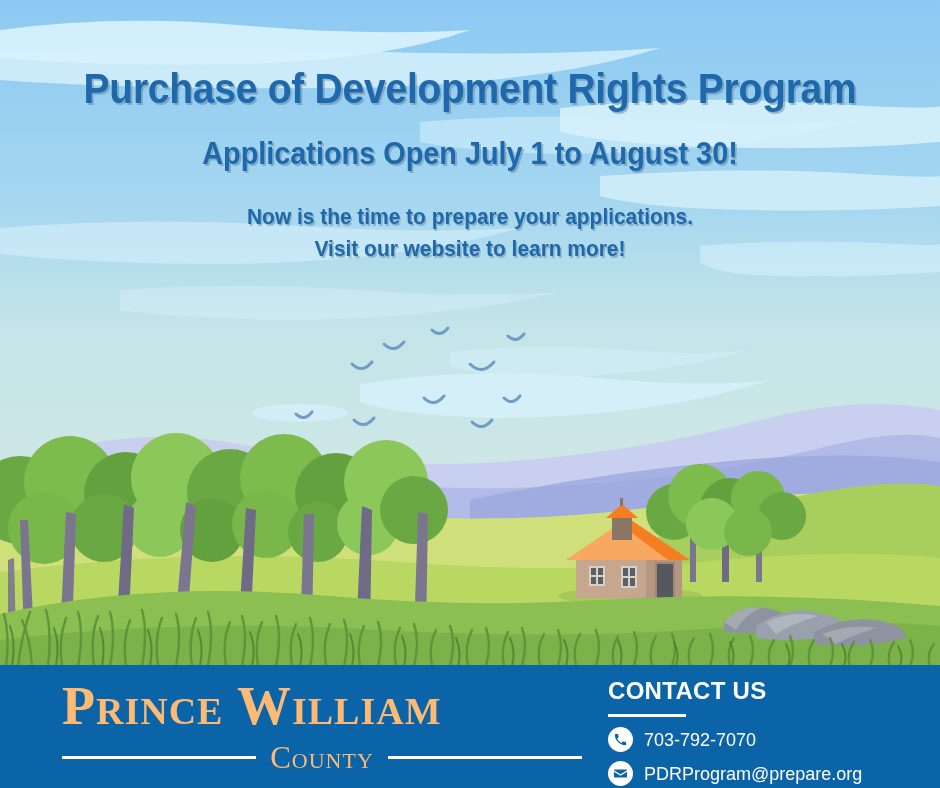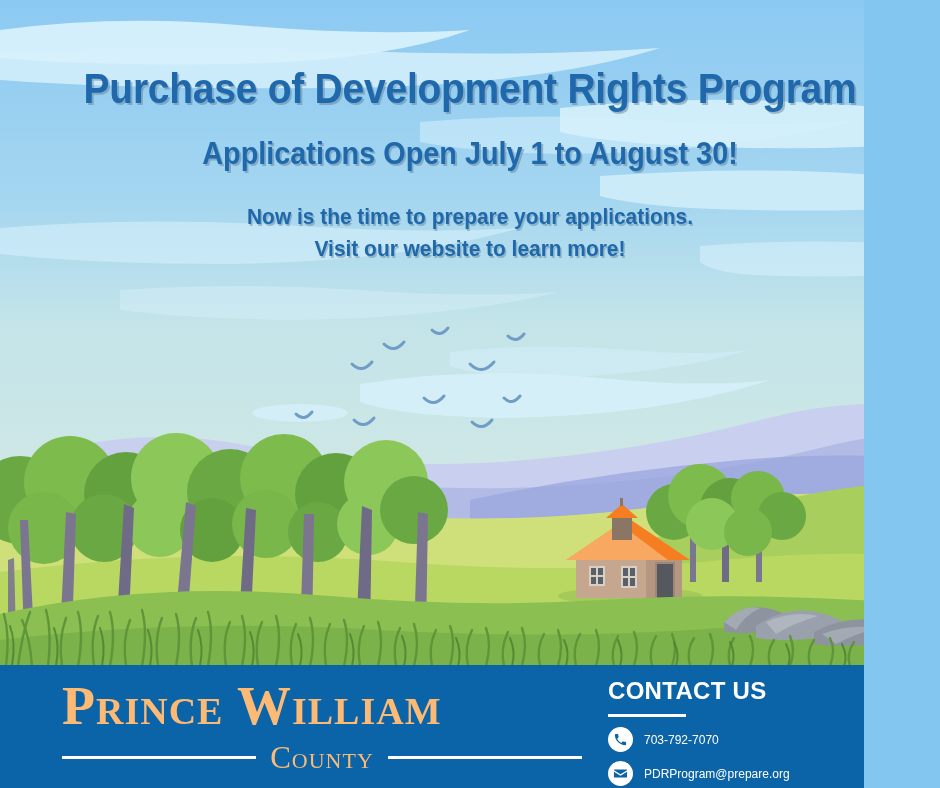--- a/index.html
+++ b/index.html
@@ -2,21 +2,21 @@
 <html><head>
 <meta charset="utf-8">
 <title>PDR Program Flyer</title>
 <style>
   html,body{margin:0;padding:0;}
   body{
     width:940px;height:788px;overflow:hidden;
     font-family:"Liberation Sans",sans-serif;
     background:#83c7f0;
   }
-  .poster{position:relative;width:864px;height:788px;overflow:hidden;}
+  .poster{position:relative;width:940px;height:788px;overflow:hidden;}
 
   
   .scene{position:absolute;left:0;top:0;width:940px;height:788px;}
   .scene svg{display:block;width:940px;height:788px;}
 
   
   .headlines{
     position:absolute;left:0;top:0;width:940px;
     text-align:center;z-index:5;
   }
@@ -93,21 +93,21 @@
   }
   .contact-row{
     display:flex;align-items:center;gap:11px;margin-bottom:9px;
   }
   .cicon{
     width:25px;height:25px;border-radius:50%;background:#ffffff;
     display:flex;align-items:center;justify-content:center;
     flex:0 0 25px;
   }
   .cicon svg{display:block;}
-  .contact-text{font-size:12px;line-height:1;white-space:nowrap;}
+  .contact-text{font-size:18px;line-height:1;white-space:nowrap;}
 </style>
 </head>
 <body>
 
 <div class="poster">
 
   <div class="scene">
     <svg viewBox="0 0 940 788" xmlns="http://www.w3.org/2000/svg" aria-hidden="true">
       <defs>
         <linearGradient id="skyGrad" x1="0" y1="0" x2="0" y2="1">

